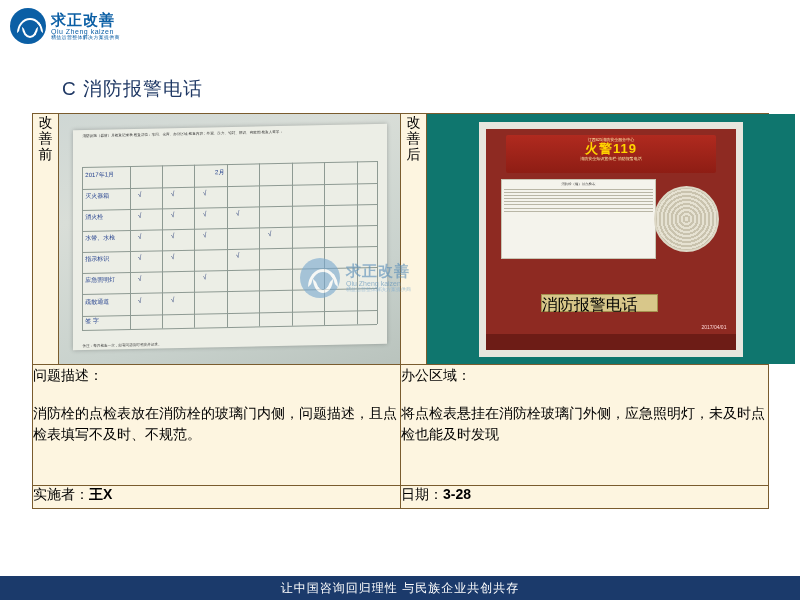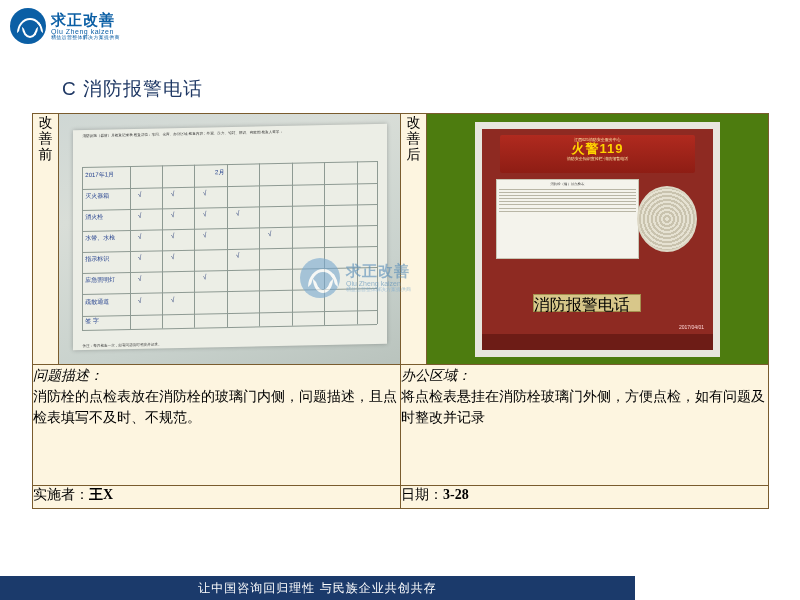--- a/index.html
+++ b/index.html
@@ -190,23 +190,24 @@
     left: 3%;
     bottom: 1%;
     font-size: 3.6px;
     color: #444;
   }
 
   
   .photo-after {
     width: 100%;
     height: 100%;
-    background: #4d7c0f;
+    background: #0f766e;
     position: relative;
     overflow: hidden;
+    padding-left: 27px;
   }
   .cabinet {
     position: absolute;
     left: 14%;
     top: 3%;
     width: 72%;
     height: 94%;
     background: #8e2a22;
     border: 7px solid #e8e6de;
     box-sizing: border-box;
@@ -345,38 +346,37 @@
 
   
   .desc-cell {
     padding: 6px 8px 10px 8px;
     font-size: 14px;
     color: #000;
     line-height: 1.45;
     height: 120px;
     vertical-align: top;
   }
-  .desc-cell .dtitle { display: block; margin-bottom: 1px; font-style: italic; }
+  .desc-cell .dtitle { display: block; margin-bottom: 18px; }
   .desc-cell .dbody { display: block; }
 
   .foot-cell {
     padding: 6px 8px;
     font-size: 14px;
     height: 22px;
     vertical-align: middle;
-    font-family: Liberation Serif, serif;
   }
   .foot-cell b { font-weight: bold; }
 
   
   .bottom-bar {
     position: absolute;
     left: 0;
     bottom: 0;
-    width: 635px;
+    width: 800px;
     height: 24px;
     background: #1b3a6b;
     color: #ffffff;
     font-size: 12px;
     display: flex;
     align-items: center;
     justify-content: center;
     letter-spacing: 1px;
   }
 </style>
@@ -501,21 +501,21 @@
       </td>
     </tr>
 
     <tr>
       <td class="desc-cell" colspan="2">
         <span class="dtitle">问题描述：</span>
         <span class="dbody">消防栓的点检表放在消防栓的玻璃门内侧，问题描述，且点检表填写不及时、不规范。</span>
       </td>
       <td class="desc-cell" colspan="2">
         <span class="dtitle">办公区域：</span>
-        <span class="dbody">将点检表悬挂在消防栓玻璃门外侧，方便点检，如有问题及时整改并记录</span>
+        <span class="dbody">将点检表悬挂在消防栓玻璃门外侧，应急照明灯，未及时点检也能及时发现</span>
       </td>
     </tr>
 
     <tr>
       <td class="foot-cell" colspan="2">
         <span>实施者：</span><b>王X</b>
       </td>
       <td class="foot-cell" colspan="2">
         <span>日期：</span><b>3-28</b>
       </td>

